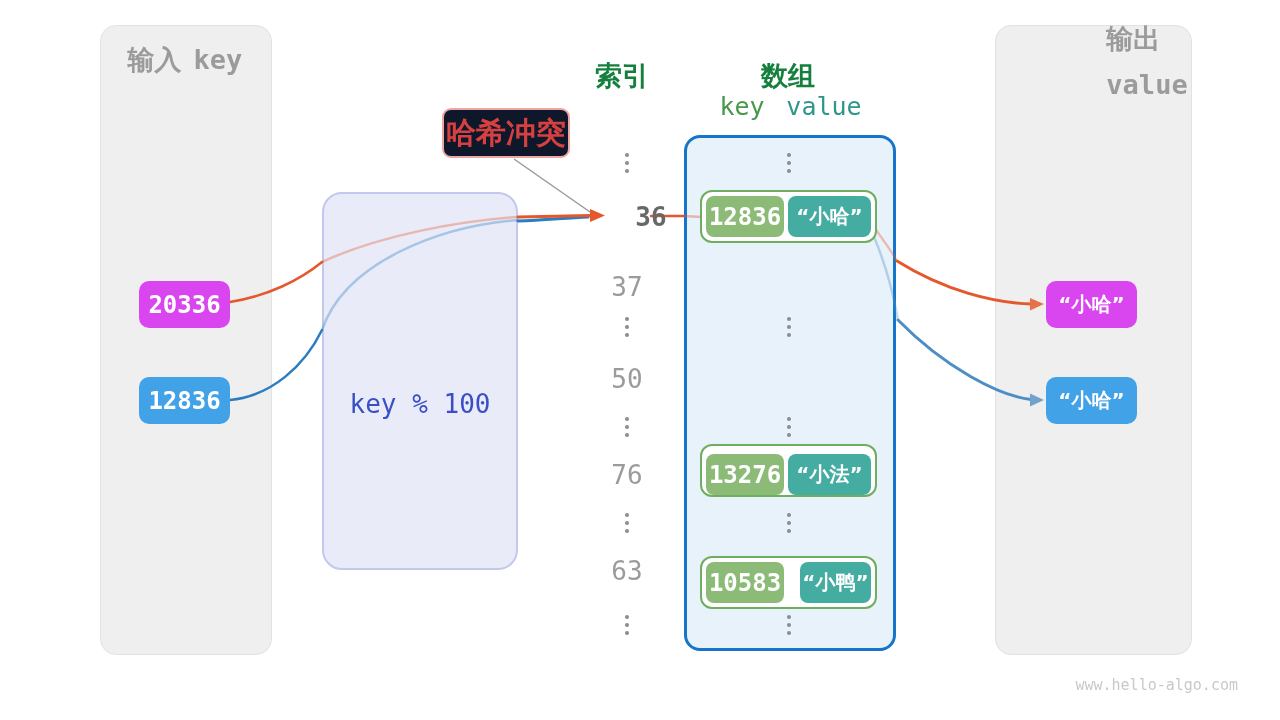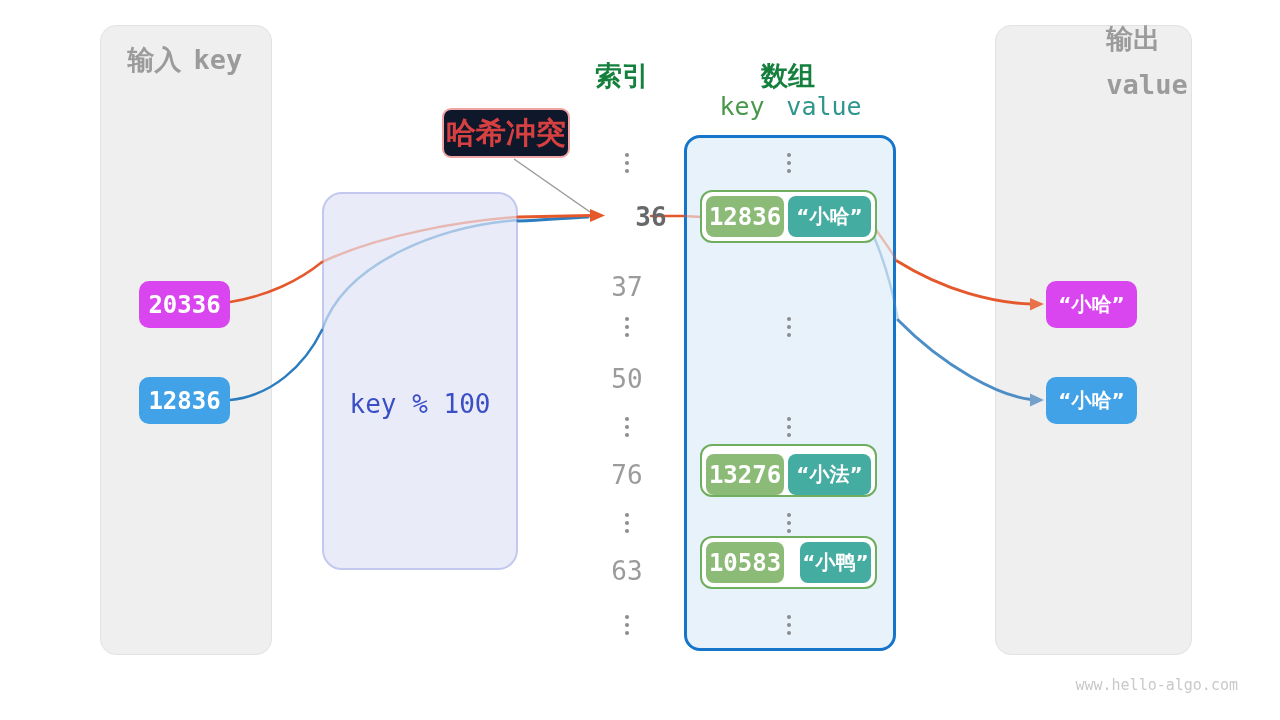--- a/index.html
+++ b/index.html
@@ -205,20 +205,20 @@
     </div>
 
   <div class="pair" style="top:190px;">
     <div class="k">12836</div>
     <div class="v">“小哈”</div>
   </div>
   <div class="pair" style="top:444px;align-items:flex-end;">
     <div class="k">13276</div>
     <div class="v">“小法”</div>
   </div>
-  <div class="pair" style="top:536px;gap:16px;">
+  <div class="pair" style="top:556px;gap:16px;">
     <div class="k">10583</div>
     <div class="v">“小鸭”</div>
   </div>
 
   <div class="watermark">www.hello-algo.com</div>
 
 </div>
 
 </body></html>

